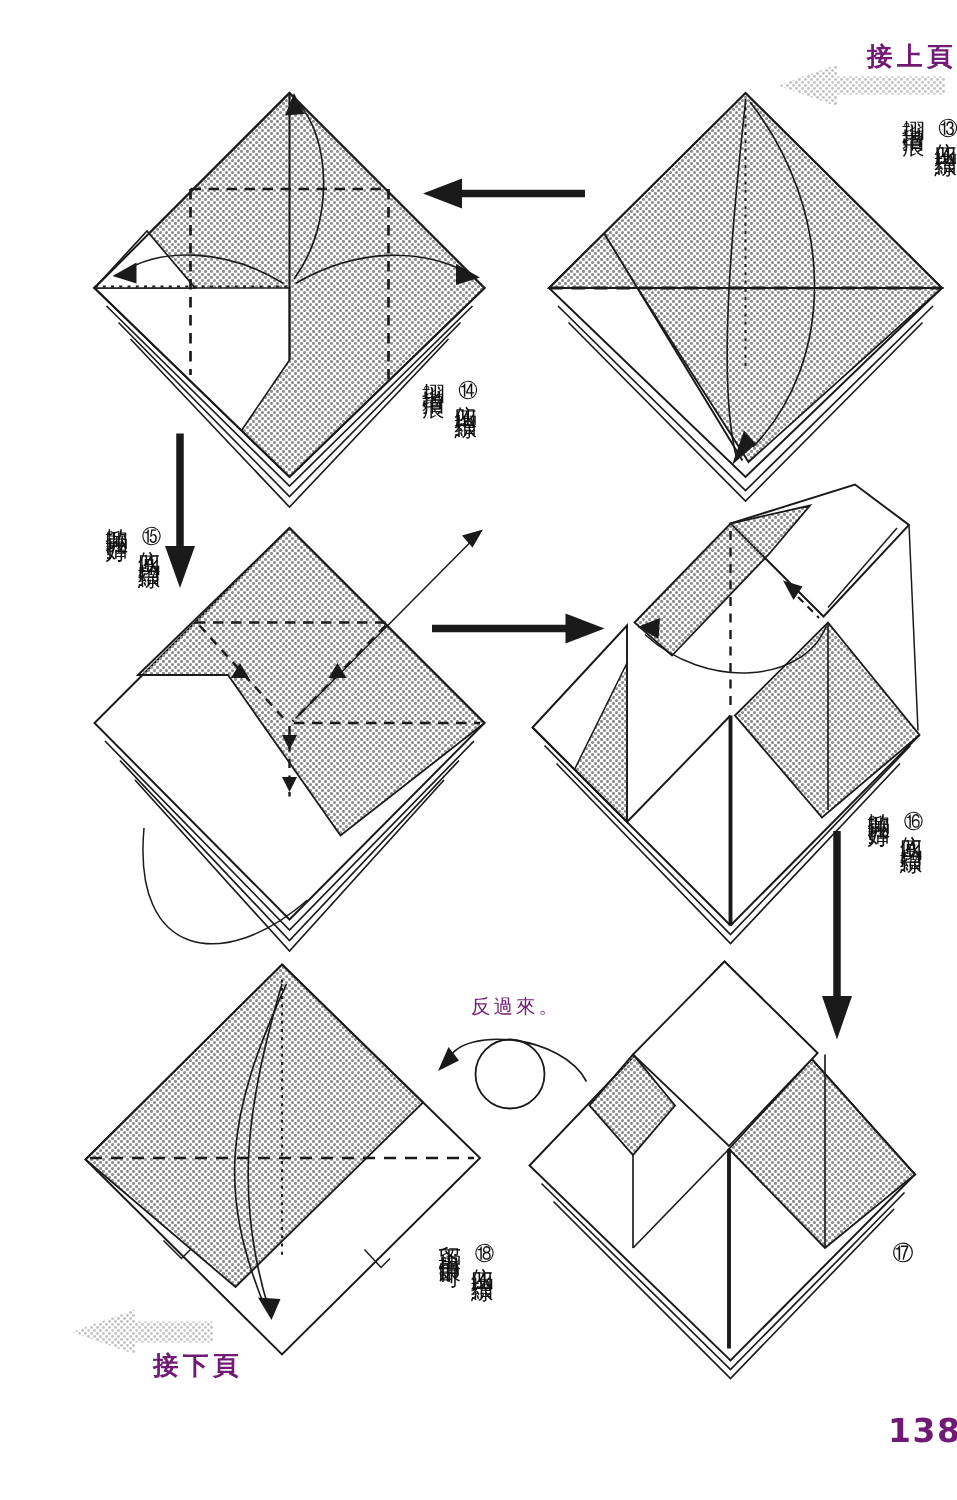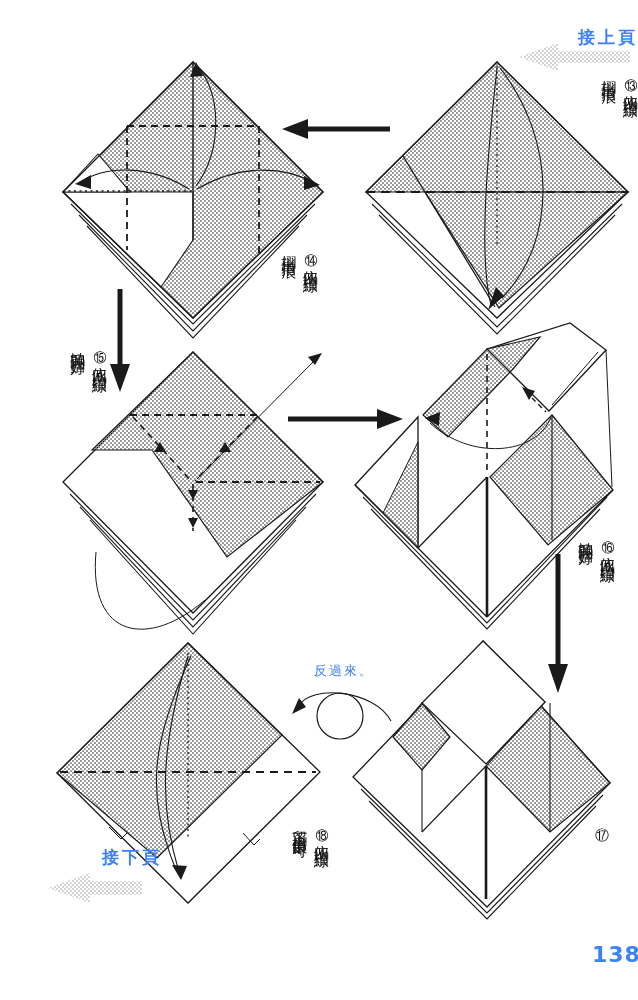--- a/index.html
+++ b/index.html
@@ -2,21 +2,21 @@
 <html><head>
 <meta charset="utf-8">
 <style>
   html,body{margin:0;padding:0;background:#e8e8e8;}
   .page{
     position:relative;width:638px;height:1000px;background:#ffffff;
     margin:0 auto;overflow:hidden;
     font-family:"DejaVu Sans",sans-serif;color:#111;
   }
   .page svg{position:absolute;left:0;top:0;}
-  .txt{position:absolute;white-space:nowrap;color:#3b82f6;}
+  .txt{position:absolute;white-space:nowrap;color:#701a75;}
   .vtext{
     position:absolute;
     writing-mode:vertical-rl;text-orientation:upright;
     font-size:15px;letter-spacing:3px;line-height:1.45;
     color:#111;
   }
   .vtext .vcol{display:block;}
   .circ{font-size:13px;letter-spacing:2px;}
   .htxt{font-size:13px;letter-spacing:2px;}
   .nav-label{font-size:17px;letter-spacing:3px;font-weight:bold;}
@@ -190,17 +190,17 @@
 
   <div class="stepnum-floating" style="left:595px;top:827px;">⑰</div>
 
   <div class="vtext" style="left:288px;top:818px;height:180px;">
     <div class="vcol"><span class="circ">⑱</span><span>依凹摺線</span></div>
     <div class="vcol">留下摺痕即可。</div>
   </div>
 
   <div class="txt htxt" style="left:314px;top:662px;">反過來。</div>
 
-  <div class="txt nav-label" style="left:102px;top:846px;">接下頁</div>
+  <div class="txt nav-label" style="left:102px;top:899px;">接下頁</div>
 
   <div class="txt page-number" style="left:592px;top:942px;">138</div>
 
 </div>
 
 </body></html>

